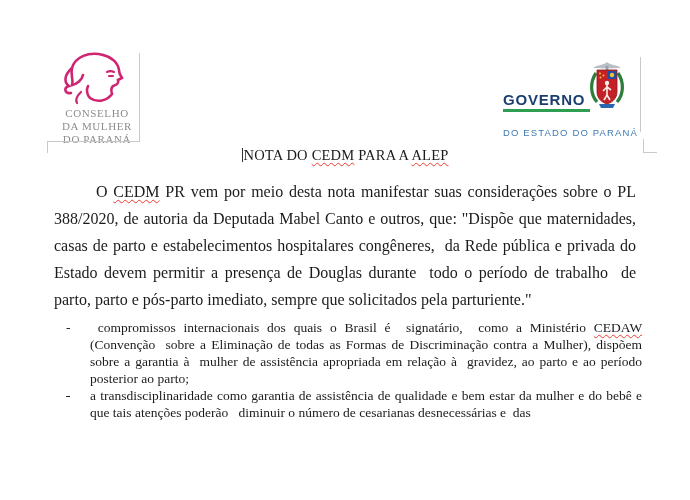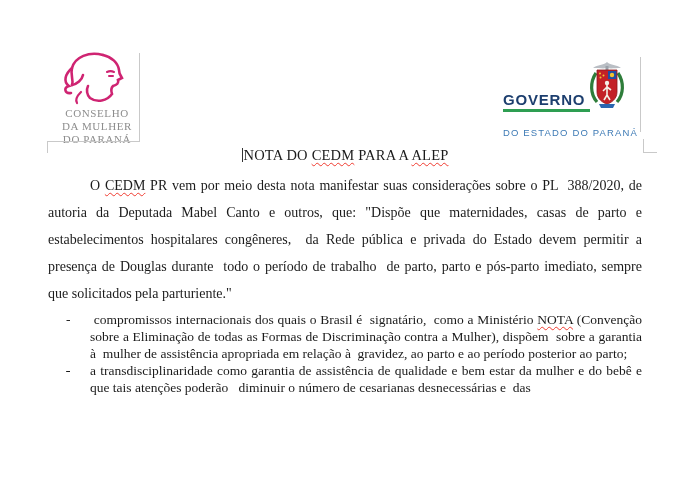--- a/index.html
+++ b/index.html
@@ -21,21 +21,21 @@
   .logo-right-sub { position:absolute; left:503px; top:127px;
     font-family:"Liberation Sans", sans-serif; font-size:9.5px; letter-spacing:1.15px;
     color:#3d7ab5; }
   .coat { position:absolute; left:589px; top:60px; }
   
   .doc-title { position:absolute; left:0; right:0; top:147px; text-align:center;
     font-size:14.5px; letter-spacing:0.2px; white-space:pre; }
   .caret { display:inline-block; width:1px; height:14px; background:#333;
     vertical-align:-2px; margin-right:1px; }
   .doc { position:absolute; left:48px; width:594px; top:172px; }
-  .para { margin:0; font-size:14px; line-height:27px; text-align:justify;
+  .para { margin:6px; font-size:16px; line-height:27px; text-align:justify;
     text-indent:42px; white-space:pre-wrap; }
   .consider { margin:3px 0 0 0; font-size:14px; line-height:27px; text-indent:42px; }
   ul.bullets { margin:4px 0 0 0; padding:0; list-style:none; font-size:13.5px;
     line-height:17px; text-align:justify; }
   ul.bullets li { position:relative; padding-left:42px; white-space:pre-wrap; margin:0; }
   ul.bullets li .marker { position:absolute; left:18px; top:0; white-space:normal; }
   .sq { text-decoration-line:underline; text-decoration-style:wavy;
     text-decoration-color:#f03b30; text-decoration-thickness:1px;
     text-underline-offset:2px; text-decoration-skip-ink:none; }
 </style>
@@ -94,20 +94,20 @@
     </svg>
   </div>
 
   <div class="doc-title"><span class="caret"></span><span>NOTA DO </span><span class="sq">CEDM</span><span> PARA A </span><span class="sq">ALEP</span></div>
 
   <div class="doc">
     <p class="para"><span>O </span><span class="sq">CEDM</span><span> PR vem por meio desta nota manifestar suas considerações sobre o PL  388/2020, de autoria da Deputada Mabel Canto e outros, que: "Dispõe que maternidades, casas de parto e estabelecimentos hospitalares congêneres,  da Rede pública e privada do Estado devem permitir a presença de Douglas durante  todo o período de trabalho  de parto, parto e pós-parto imediato, sempre que solicitados pela parturiente."</span></p>
 
 
     <ul class="bullets">
-      <li><span class="marker">-</span><span> compromissos internacionais dos quais o Brasil é  signatário,  como a Ministério </span><span class="sq">NOTA</span><span> (Convenção  sobre a Eliminação de todas as Formas de Discriminação contra a Mulher), dispõem  sobre a garantia à  mulher de assistência apropriada em relação à  gravidez, ao parto e ao período posterior ao parto;</span></li>
+      <li><span class="marker">-</span><span> compromissos internacionais dos quais o Brasil é  signatário,  como a Ministério </span><span class="sq">CEDAW</span><span> (Convenção  sobre a Eliminação de todas as Formas de Discriminação contra a Mulher), dispõem  sobre a garantia à  mulher de assistência apropriada em relação à  gravidez, ao parto e ao período posterior ao parto;</span></li>
       <li><span class="marker">-</span></li>
       <li><span class="marker">-</span></li>
       <li><span class="marker">-</span><span>a transdisciplinaridade como garantia de assistência de qualidade e bem estar da mulher e do bebê e que tais atenções poderão   diminuir o número de cesarianas desnecessárias e  das</span></li>
     </ul>
   </div>
 
 </div>
 
 </body></html>

